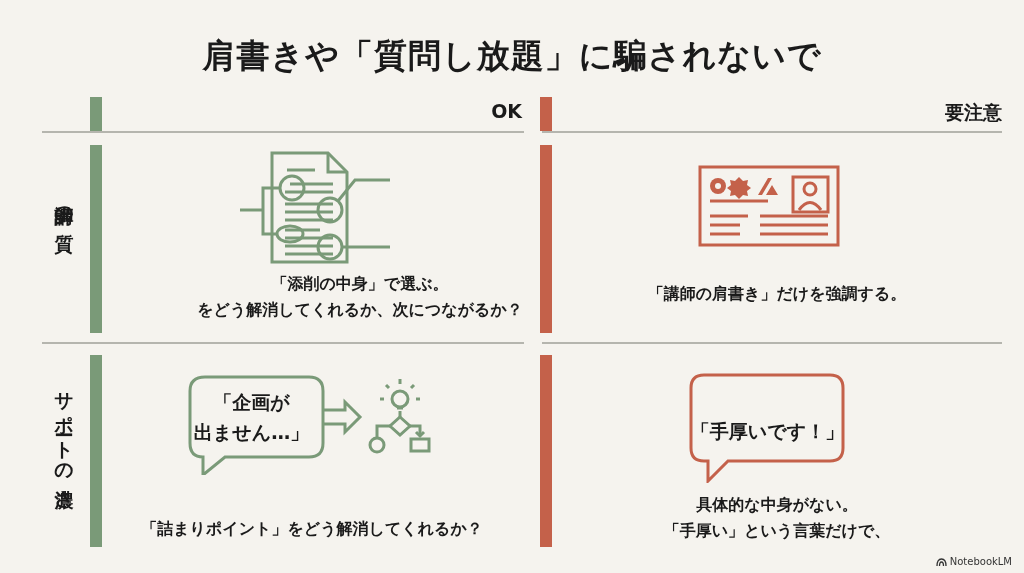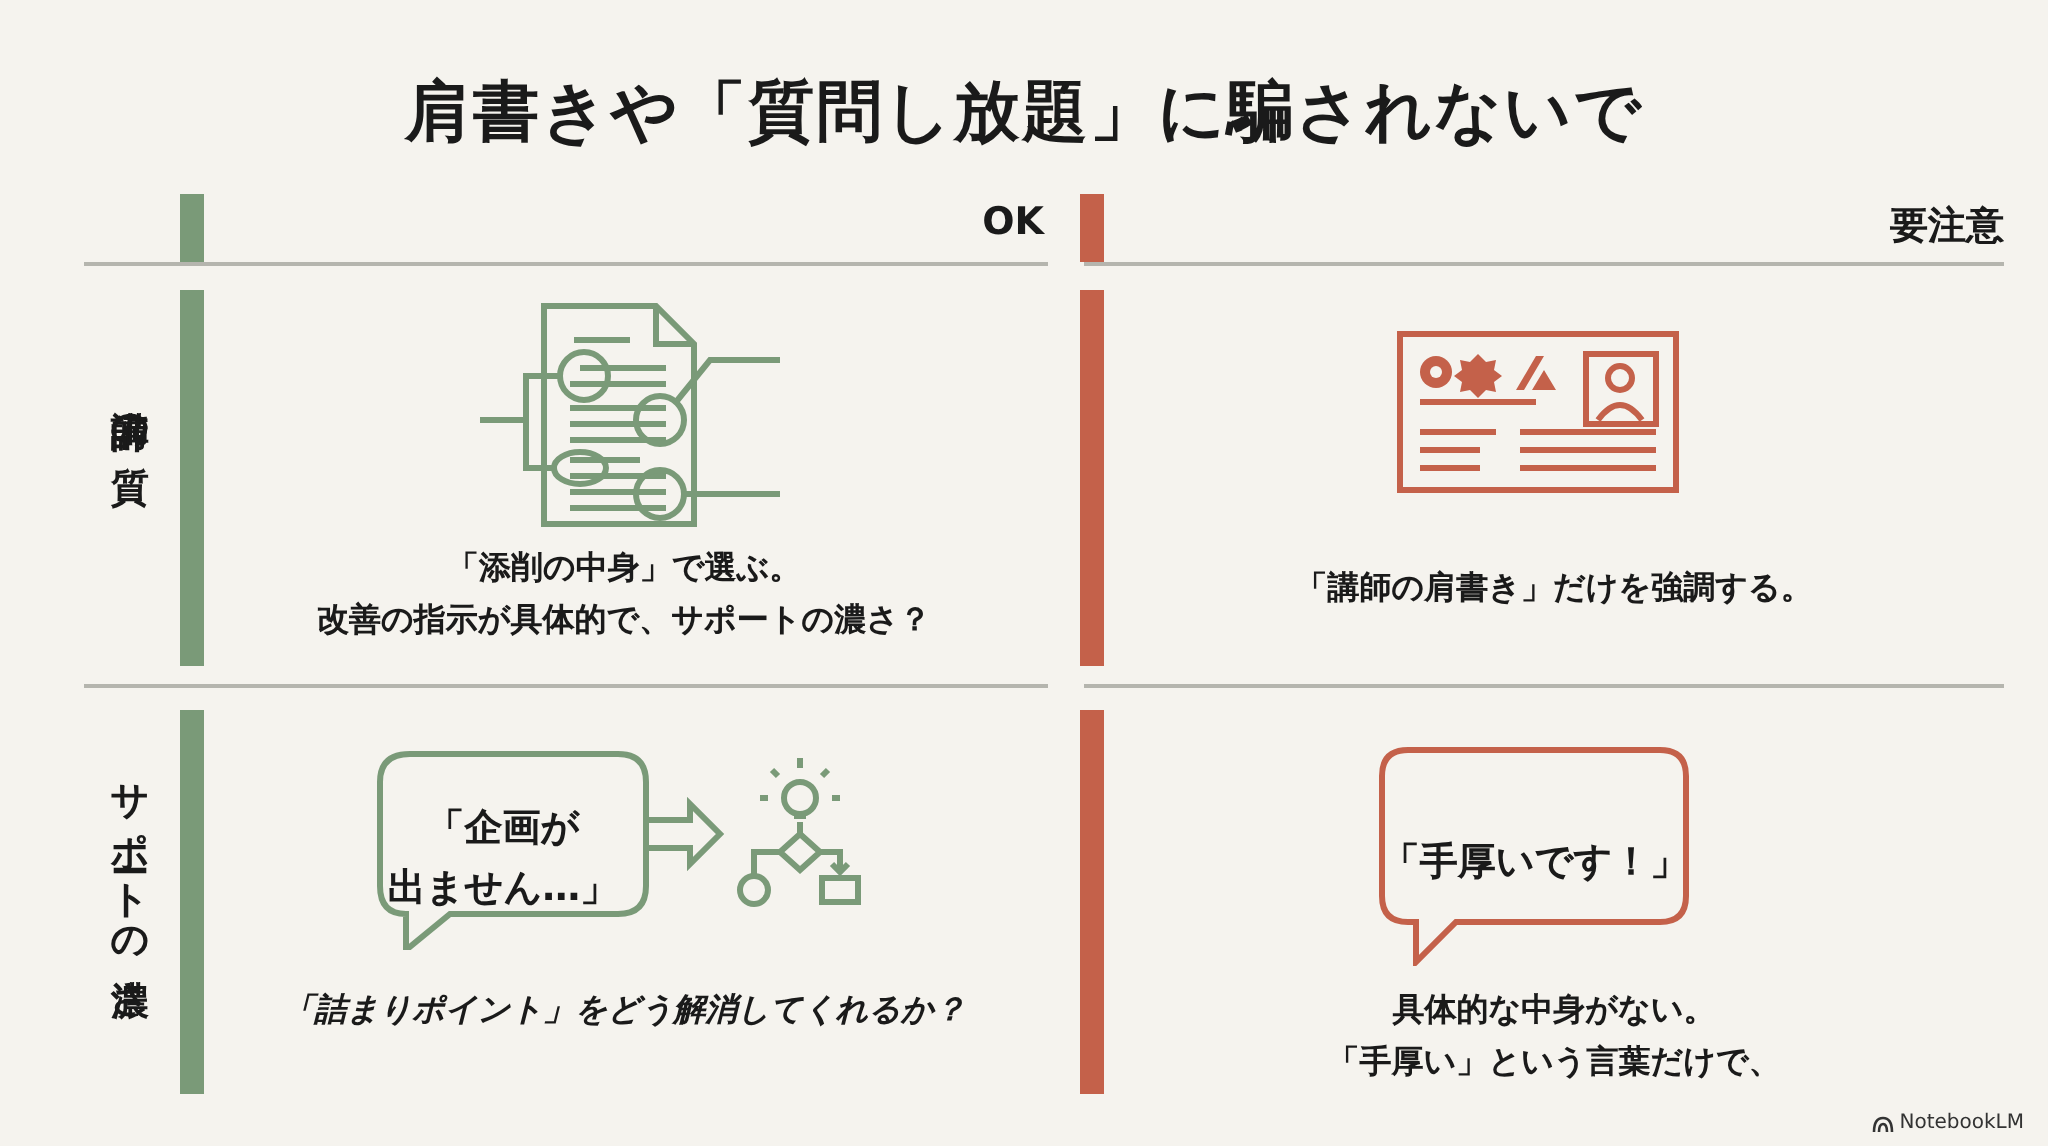--- a/index.html
+++ b/index.html
@@ -51,23 +51,23 @@
     <circle cx="62" cy="38" r="12"></circle>
     <circle cx="100" cy="60" r="12"></circle>
     <ellipse cx="60" cy="84" rx="13" ry="8"></ellipse>
     <circle cx="100" cy="97" r="12"></circle>
     <path d="M50 38 H33 V84 H47"></path>
     <line x1="10" y1="60" x2="33" y2="60"></line>
     <path d="M108 51 L125 30 H160"></path>
     <line x1="112" y1="97" x2="160" y2="97"></line>
   </g>
 </svg>
-<div class="caption" style="left:102px;width:420px;top:271px;">
+<div class="caption" style="left:102px;width:420px;top:271px;padding-left:48px;">
   <div>「添削の中身」で選ぶ。</div>
-  <div>改善の指示が具体的で、サポートの濃さ？</div>
+  <div>をどう解消してくれるか、次につながるか？</div>
 </div>
 
 <svg class="icon" style="left:698px;top:165px;" width="142" height="82" viewBox="0 0 142 82">
   <g fill="none" stroke="#c4614a" stroke-width="3">
     <rect x="2" y="2" width="138" height="78"></rect>
     <rect x="95" y="12" width="35" height="35"></rect>
     <circle cx="112" cy="24" r="6"></circle>
     <path d="M101 45 Q112 30 123 45"></path>
     <line x1="12" y1="36" x2="70" y2="36"></line>
     <line x1="12" y1="51" x2="50" y2="51"></line>
@@ -106,25 +106,25 @@
     <line x1="231" y1="24" x2="235" y2="24"></line>
     <line x1="215" y1="36" x2="215" y2="42"></line>
     <path d="M215 42 L225 51 L215 60 L205 51 Z"></path>
     <path d="M205 51 H192 V63"></path>
     <circle cx="192" cy="70" r="7"></circle>
     <path d="M225 51 H235 V60"></path>
     <path d="M231 57 L235 61 L239 57"></path>
     <rect x="226" y="64" width="18" height="12"></rect>
   </g>
 </svg>
-<div class="bubbletext" style="left:190px;width:123px;top:399px;">
+<div class="bubbletext" style="left:190px;width:123px;top:387px;">
   <div>「企画が</div>
   <div>出ません…」</div>
 </div>
-<div class="caption" style="left:102px;width:420px;top:492px;font-style:italic;">
+<div class="caption" style="left:102px;width:420px;top:516px;">
   <div>「詰まりポイント」をどう解消してくれるか？</div>
 </div>
 
 <svg class="icon" style="left:688px;top:373px;" width="160" height="110" viewBox="0 0 160 110">
   <path d="M16 2 H142 Q155 2 155 15 V75 Q155 88 142 88 H40 L20 108 V88 H16 Q3 88 3 75 V15 Q3 2 16 2 Z" fill="none" stroke="#c4614a" stroke-width="3"></path>
 </svg>
 <div class="bubbletext" style="left:690px;width:155px;top:402px;margin-top:14px;">「手厚いです！」</div>
 <div class="caption" style="left:552px;width:450px;top:492px;">
   <div>具体的な中身がない。</div>
   <div>「手厚い」という言葉だけで、</div>

